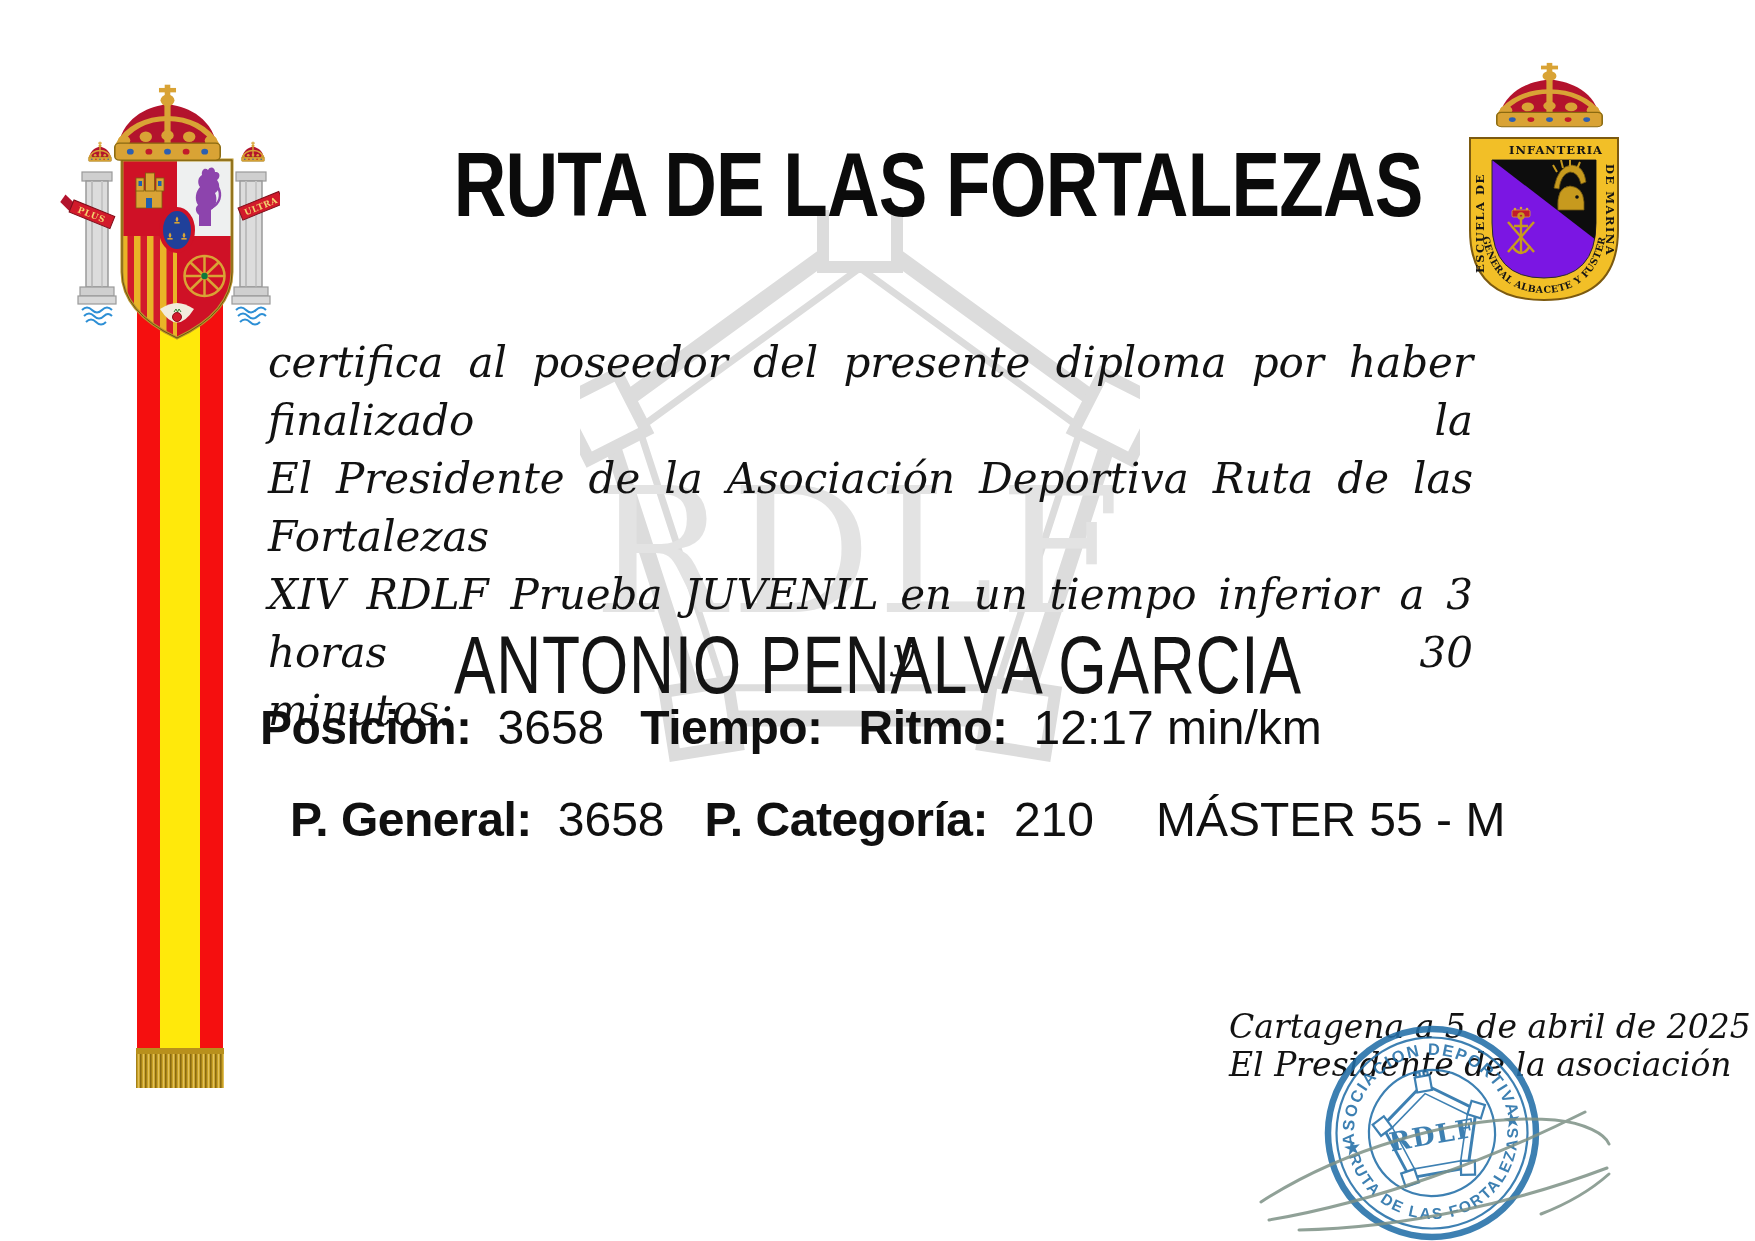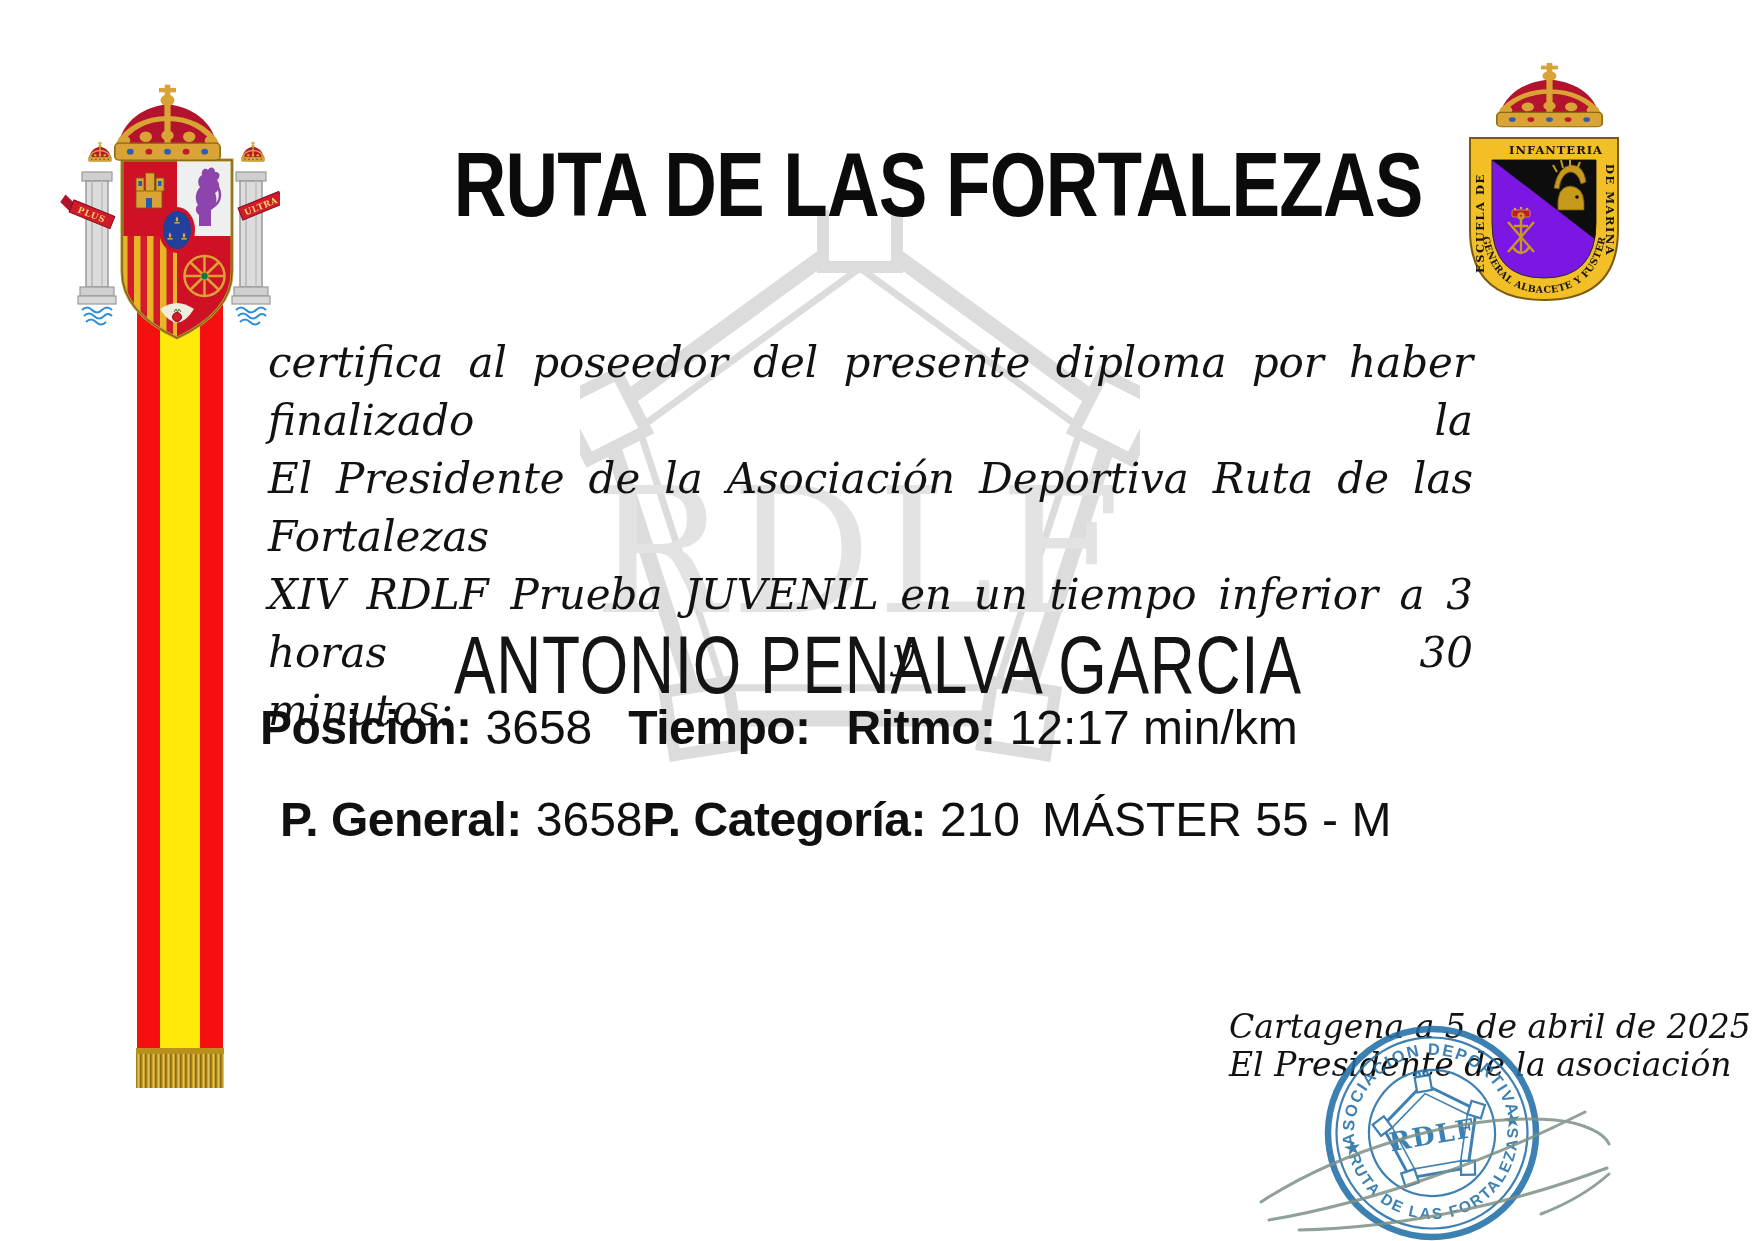--- a/index.html
+++ b/index.html
@@ -19,24 +19,24 @@
   .cert-line.last{text-align:left;text-align-last:left;}
 
   
   .name{left:300px;top:622px;width:1155px;text-align:center;line-height:86px;white-space:nowrap;}
   .name span{display:inline-block;transform:scaleX(0.76);transform-origin:center top;
     font-size:82px;font-weight:400;letter-spacing:1px;color:#141414;}
 
   
   .stats-row{display:flex;align-items:baseline;white-space:nowrap;color:#101010;}
   .row1{left:260px;top:700px;gap:36px;}
-  .row2{left:280px;top:792px;}
+  .row2{left:290px;top:792px;gap:40px;}
   .stat{display:flex;align-items:baseline;gap:14px;}
   .stat-label{font-weight:bold;font-size:48px;letter-spacing:-0.5px;}
-  .stat-value{font-weight:400;font-size:48px;}
+  .stat-value{font-weight:400;font-size:48px;margin-left:12px;}
   .category{margin-left:22px;}
 
   
   .footer{left:1229px;top:1008px;font-size:33px;line-height:38px;white-space:nowrap;z-index:3;}
 
   .z0{z-index:0;} .z1{z-index:1;} .z2{z-index:2;} .z4{z-index:4;} .z5{z-index:5;}
 </style>
 </head>
 <body>
 

